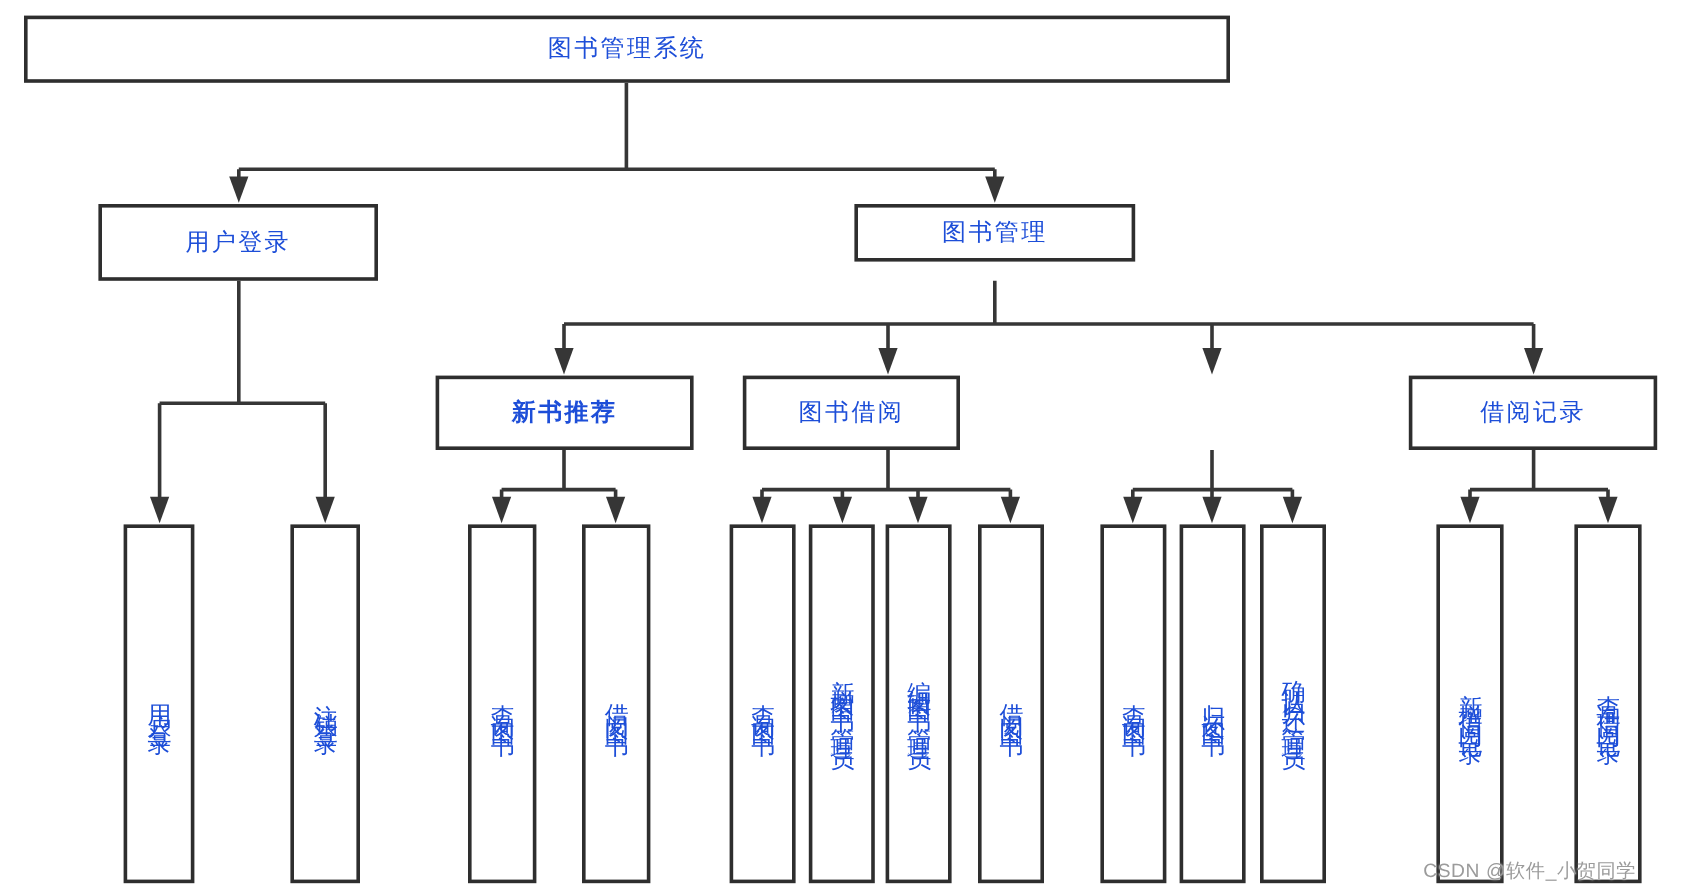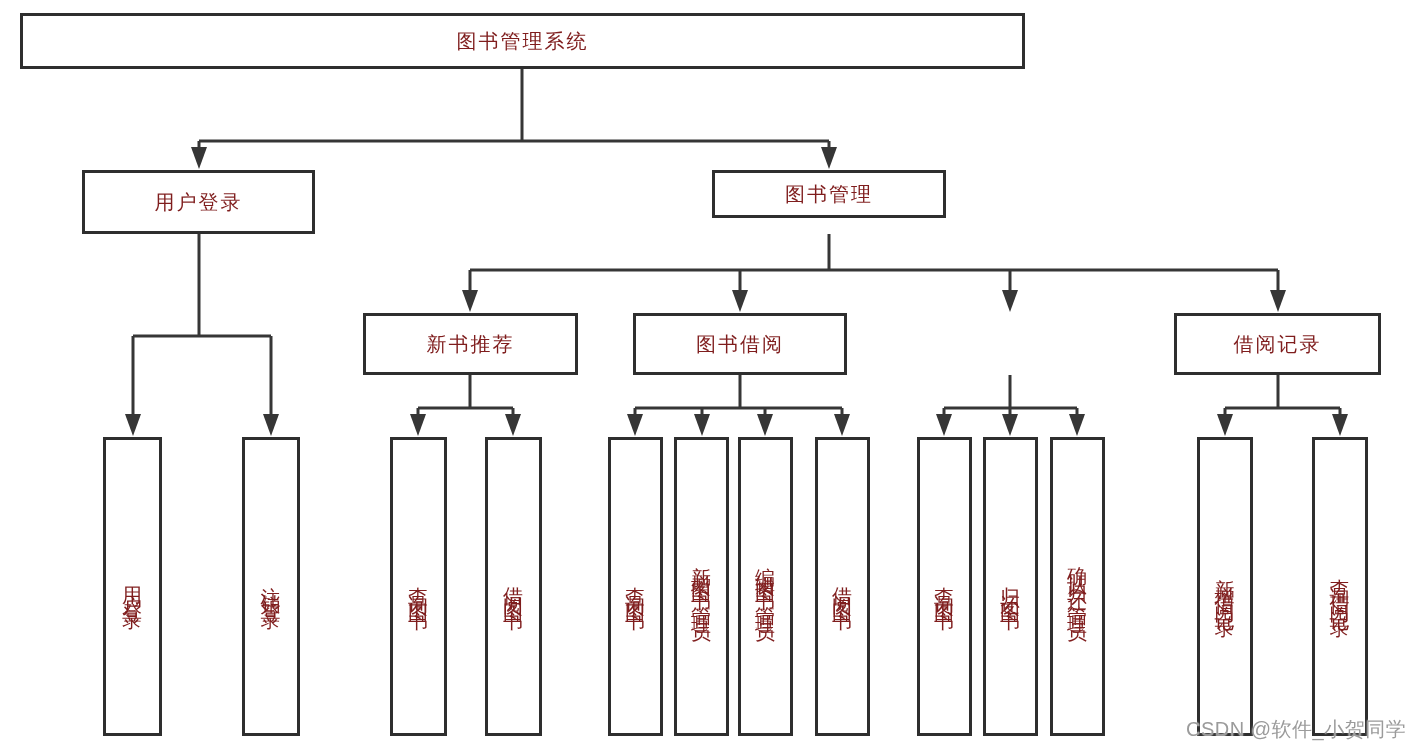--- a/index.html
+++ b/index.html
@@ -9,21 +9,21 @@
     background:#ffffff;
     font-family:"Liberation Sans", sans-serif;
     overflow:hidden;
   }
   #wires{position:absolute;left:0;top:0;width:1405px;height:747px;}
   .box{
     position:absolute;
     box-sizing:border-box;
     background:#ffffff;
     border:3px solid #2e2e2e;
-    color:#7f1d1d;
+    color:#1d4ed8;
     display:flex;
     align-items:center;
     justify-content:center;
     text-align:center;
     z-index:2;
   }
   .h-node{
     font-size:20px;
     letter-spacing:2px;
     line-height:1;
@@ -33,21 +33,21 @@
     text-orientation:mixed;
     font-size:20px;
     letter-spacing:8px;
     line-height:1;
     padding:6px 0;
   }
   .watermark{
     position:absolute;
     left:1186px;
     top:716px;
-    font-size:20px;
+    font-size:16px;
     color:#9b9b9b;
     letter-spacing:0.5px;
     white-space:nowrap;
     z-index:3;
     text-shadow:0 0 2px #ffffff;
   }
 </style>
 </head>
 <body>
 
@@ -94,22 +94,22 @@
       <polygon points="1217,414 1233,414 1225,436"></polygon>
       <polygon points="1332,414 1348,414 1340,436"></polygon>
     </g>
   </svg>
 
   <div class="box h-node" style="left:20px;top:13px;width:1005px;height:56px;">图书管理系统</div>
 
   <div class="box h-node" style="left:82px;top:170px;width:233px;height:64px;">用户登录</div>
   <div class="box h-node" style="left:712px;top:170px;width:234px;height:48px;">图书管理</div>
 
-  <div class="box h-node" style="left:363px;top:313px;width:215px;height:62px;">新书推荐</div>
-  <div class="box h-node" style="left:633px;top:313px;width:214px;height:62px;">图书借阅</div>
+  <div class="box h-node" style="left:363px;top:313px;width:215px;height:62px;font-weight:bold;">新书推荐</div>
+  <div class="box h-node" style="left:619px;top:313px;width:181px;height:62px;">图书借阅</div>
   <div class="box h-node" style="left:1174px;top:313px;width:207px;height:62px;">借阅记录</div>
 
   <div class="box v-node" style="left:103px;top:437px;width:59px;height:299px;">用户登录</div>
   <div class="box v-node" style="left:242px;top:437px;width:58px;height:299px;">注销登录</div>
 
   <div class="box v-node" style="left:390px;top:437px;width:57px;height:299px;">查询图书</div>
   <div class="box v-node" style="left:485px;top:437px;width:57px;height:299px;">借阅图书</div>
 
   <div class="box v-node" style="left:608px;top:437px;width:55px;height:299px;">查询图书</div>
   <div class="box v-node" style="left:674px;top:437px;width:55px;height:299px;">新增图书（管理员）</div>

